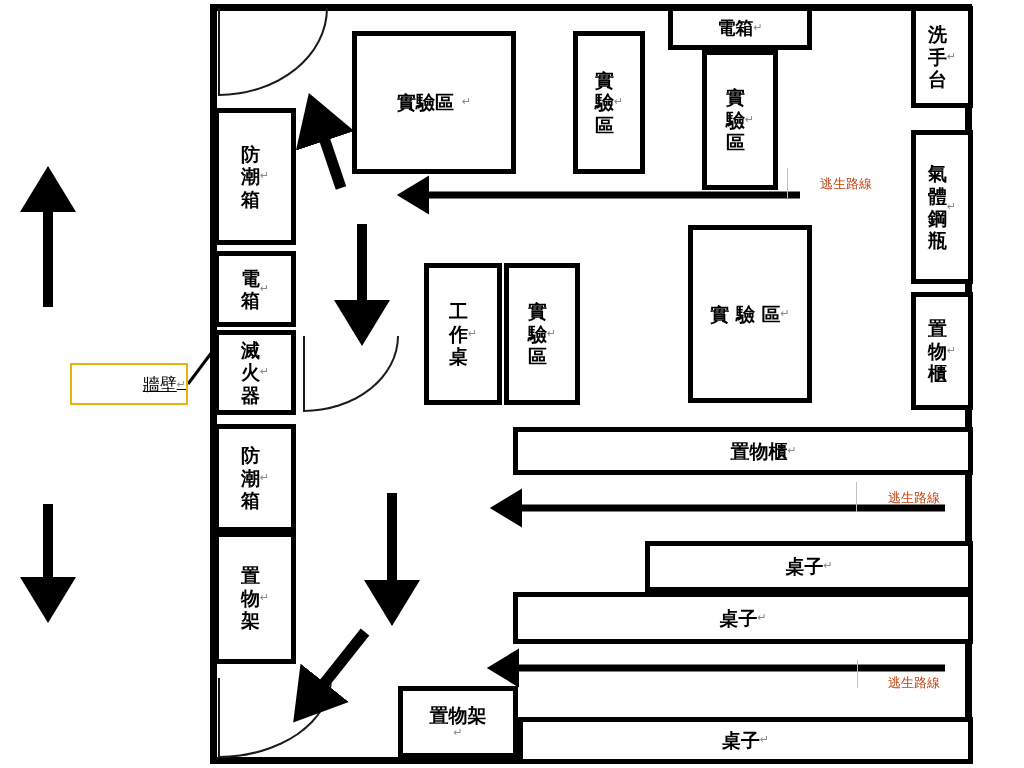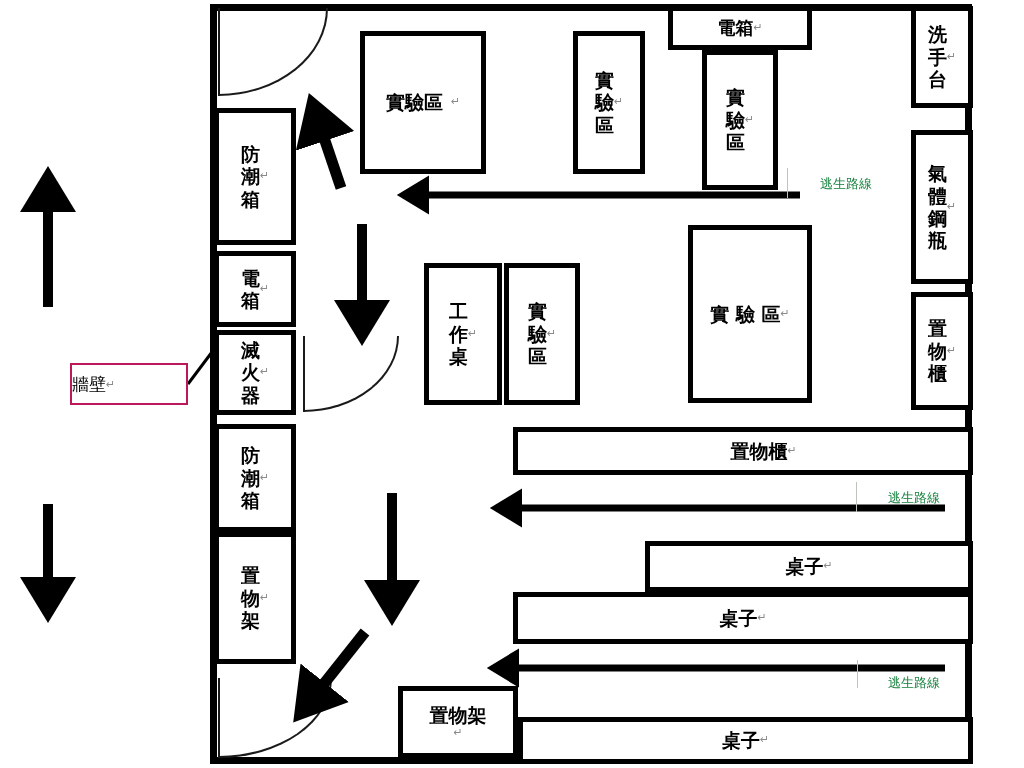--- a/index.html
+++ b/index.html
@@ -46,31 +46,32 @@
     z-index: 4;
   }
 
   
   #arrows { position: absolute; left: 0; top: 0; width: 1024px; height: 768px; z-index: 8; }
 
   
   .callout {
     position: absolute;
     background: #ffffff;
-    border: 2px solid #be185d;
-    display: flex; align-items: center; justify-content: flex-start;
+    border: 2px solid #eab308;
+    display: flex; align-items: center; justify-content: flex-end;
     font-size: 17px; color: #000; z-index: 9;
     font-family: "DejaVu Sans", "Liberation Sans", sans-serif;
+    text-decoration: underline;
   }
 
   
   .route-lbl {
     position: absolute;
     font-size: 13px;
-    color: #15803d;
+    color: #c2410c;
     white-space: nowrap;
     font-weight: normal;
     z-index: 9;
     font-family: "DejaVu Sans", "Liberation Sans", sans-serif;
   }
   .route-tick {
     position: absolute;
     width: 1px;
     background: #b9c6b9;
     z-index: 9;
@@ -87,21 +88,21 @@
   <div class="wall" style="left:965px; top:4px; width:7px; height:760px;"></div>
   <div class="wall" style="left:210px; top:757px; width:762px; height:7px;"></div>
 
   <div style="position:absolute;left:218px;top:8px;width:110px;height:88px;
               border:2px solid #1a1a1a;border-top:none;border-radius:0 0 100% 0;z-index:6;"></div>
   <div style="position:absolute;left:303px;top:336px;width:96px;height:76px;
               border:2px solid #1a1a1a;border-top:none;border-radius:0 0 100% 0;z-index:6;"></div>
   <div style="position:absolute;left:218px;top:678px;width:114px;height:80px;
               border:2px solid #1a1a1a;border-top:none;border-radius:0 0 100% 0;z-index:6;"></div>
 
-  <div class="box" style="left:360px; top:31px; width:126px; height:143px; font-size:19px;gap:8px;">
+  <div class="box" style="left:352px; top:31px; width:164px; height:143px; font-size:19px;gap:8px;">
     <span class="lbl">實驗區</span>
       <span class="pilcrow">↵</span>
   </div>
 
   <div class="box vert" style="left:573px; top:31px; width:72px; height:143px; font-size:19px;">
     <span class="lbl">實
 驗
 區</span>
       <span class="pilcrow">↵</span>
   </div>

